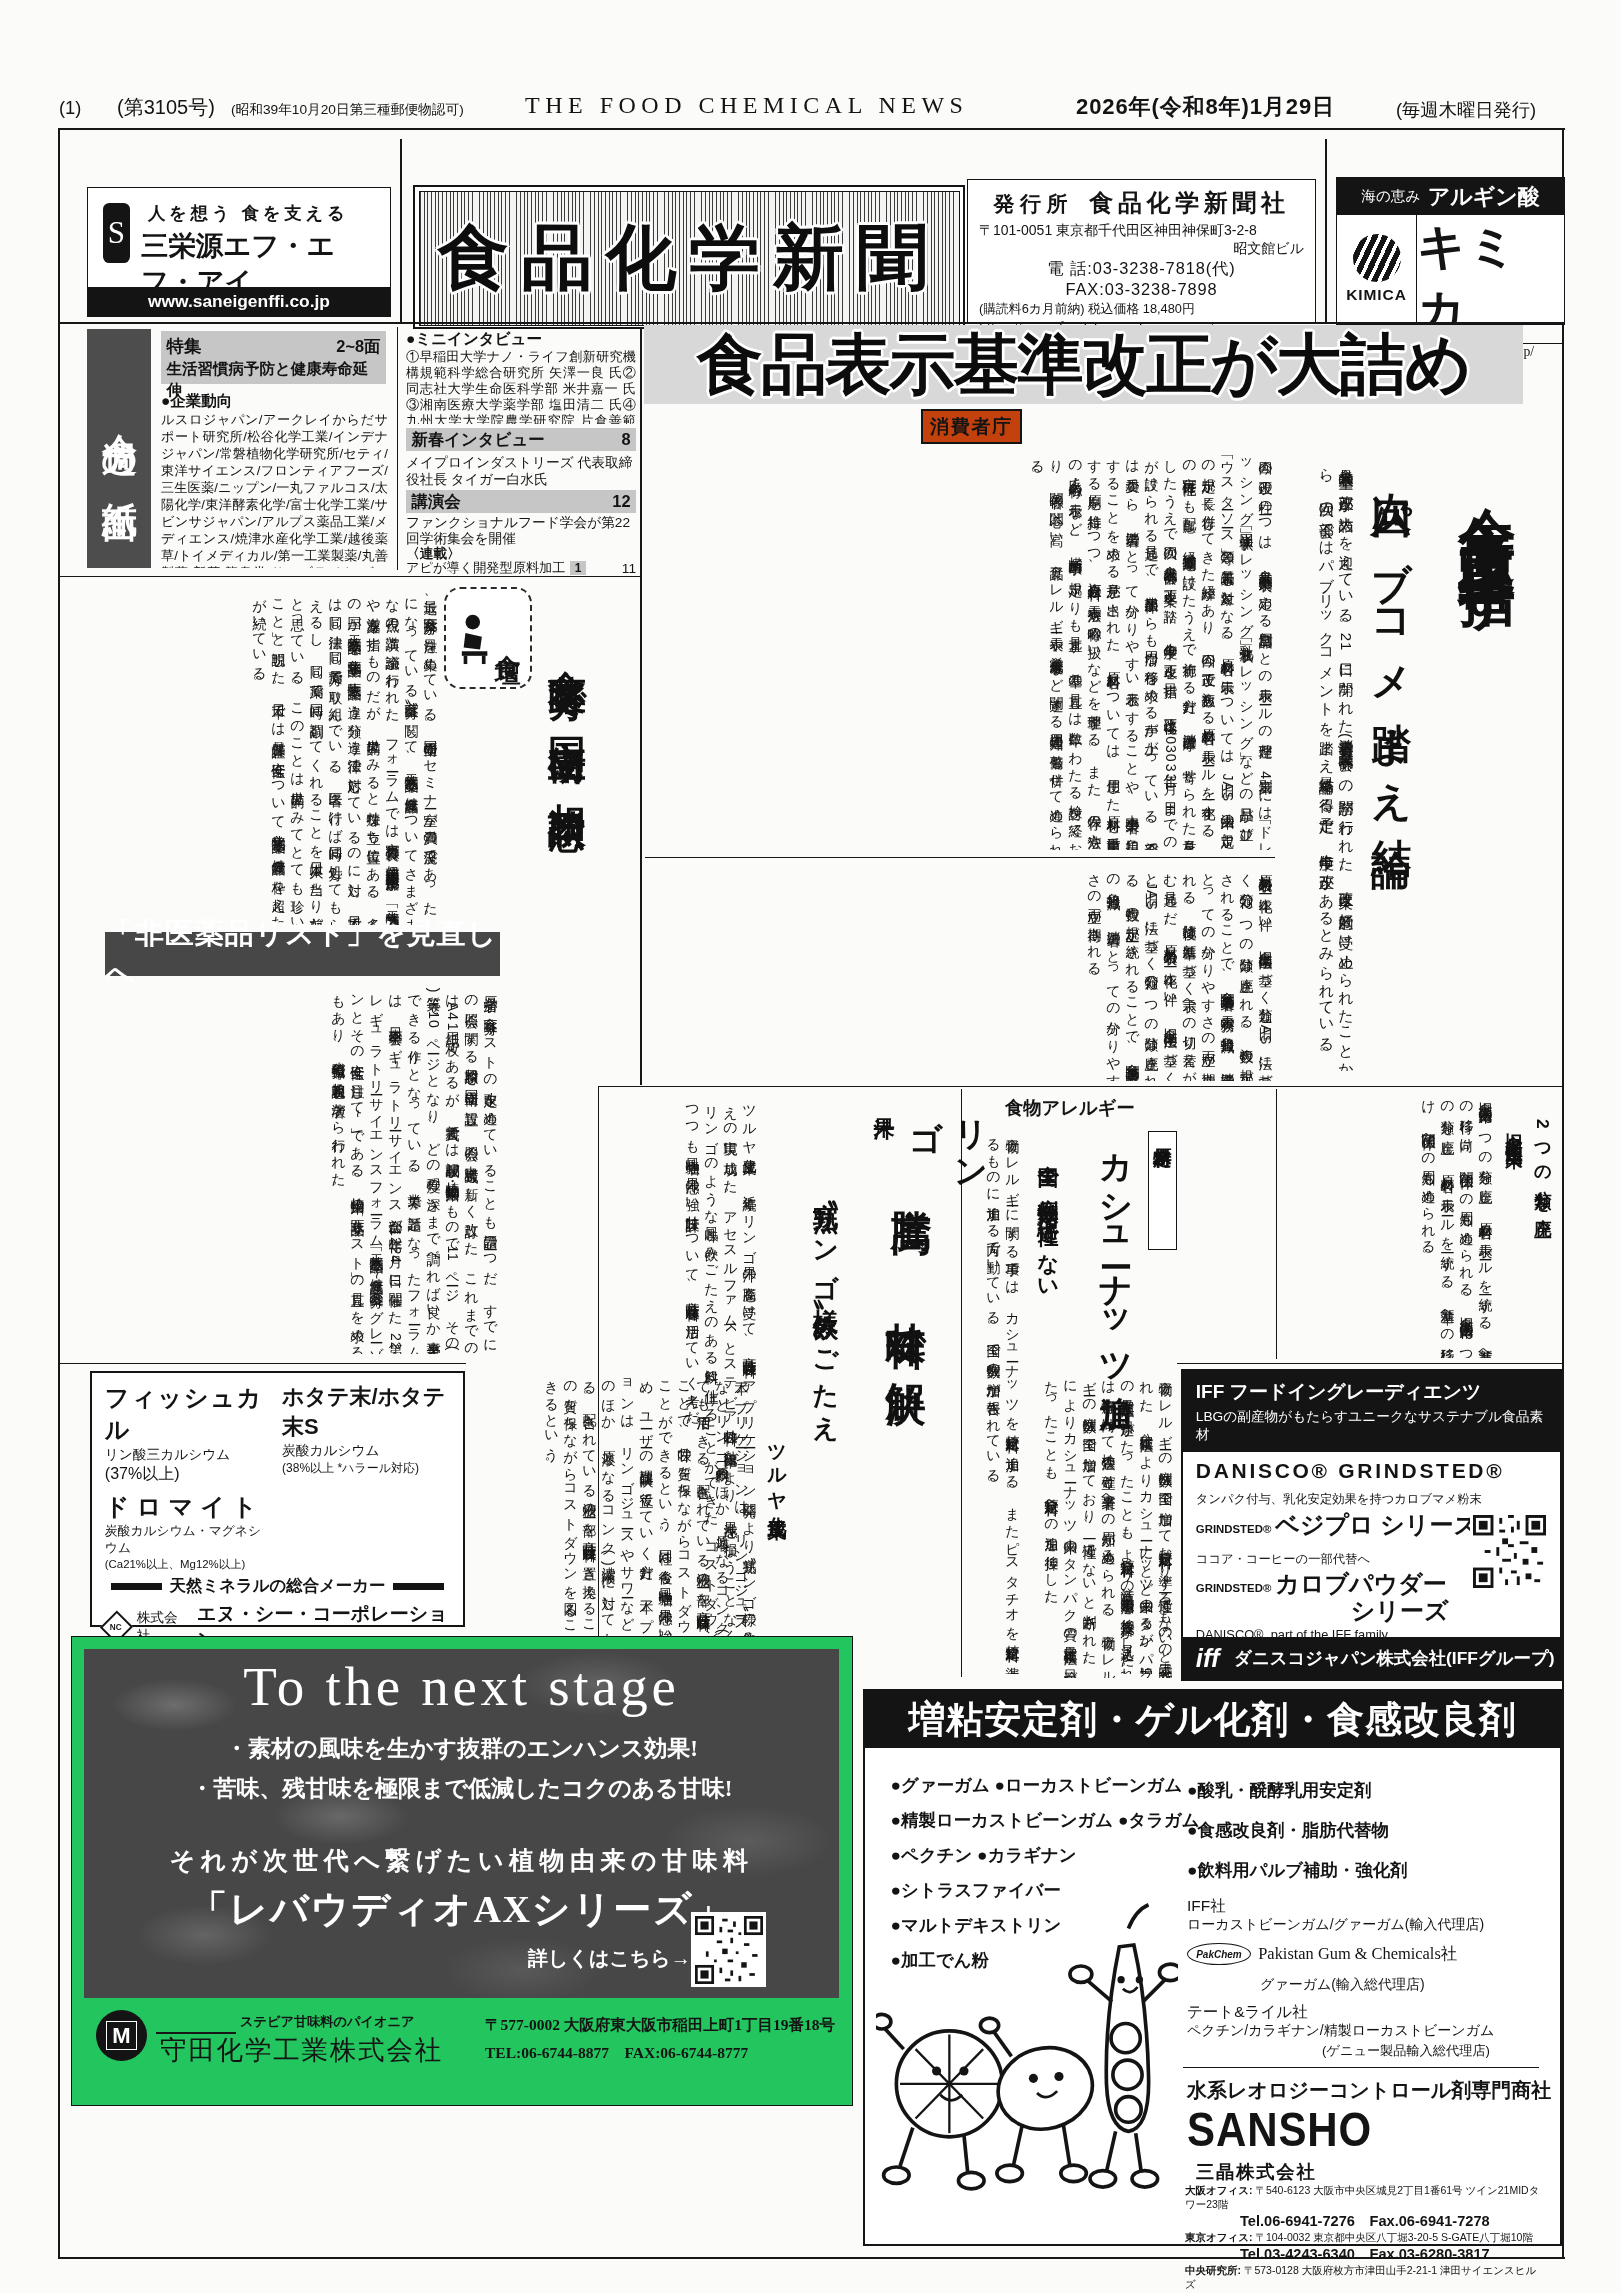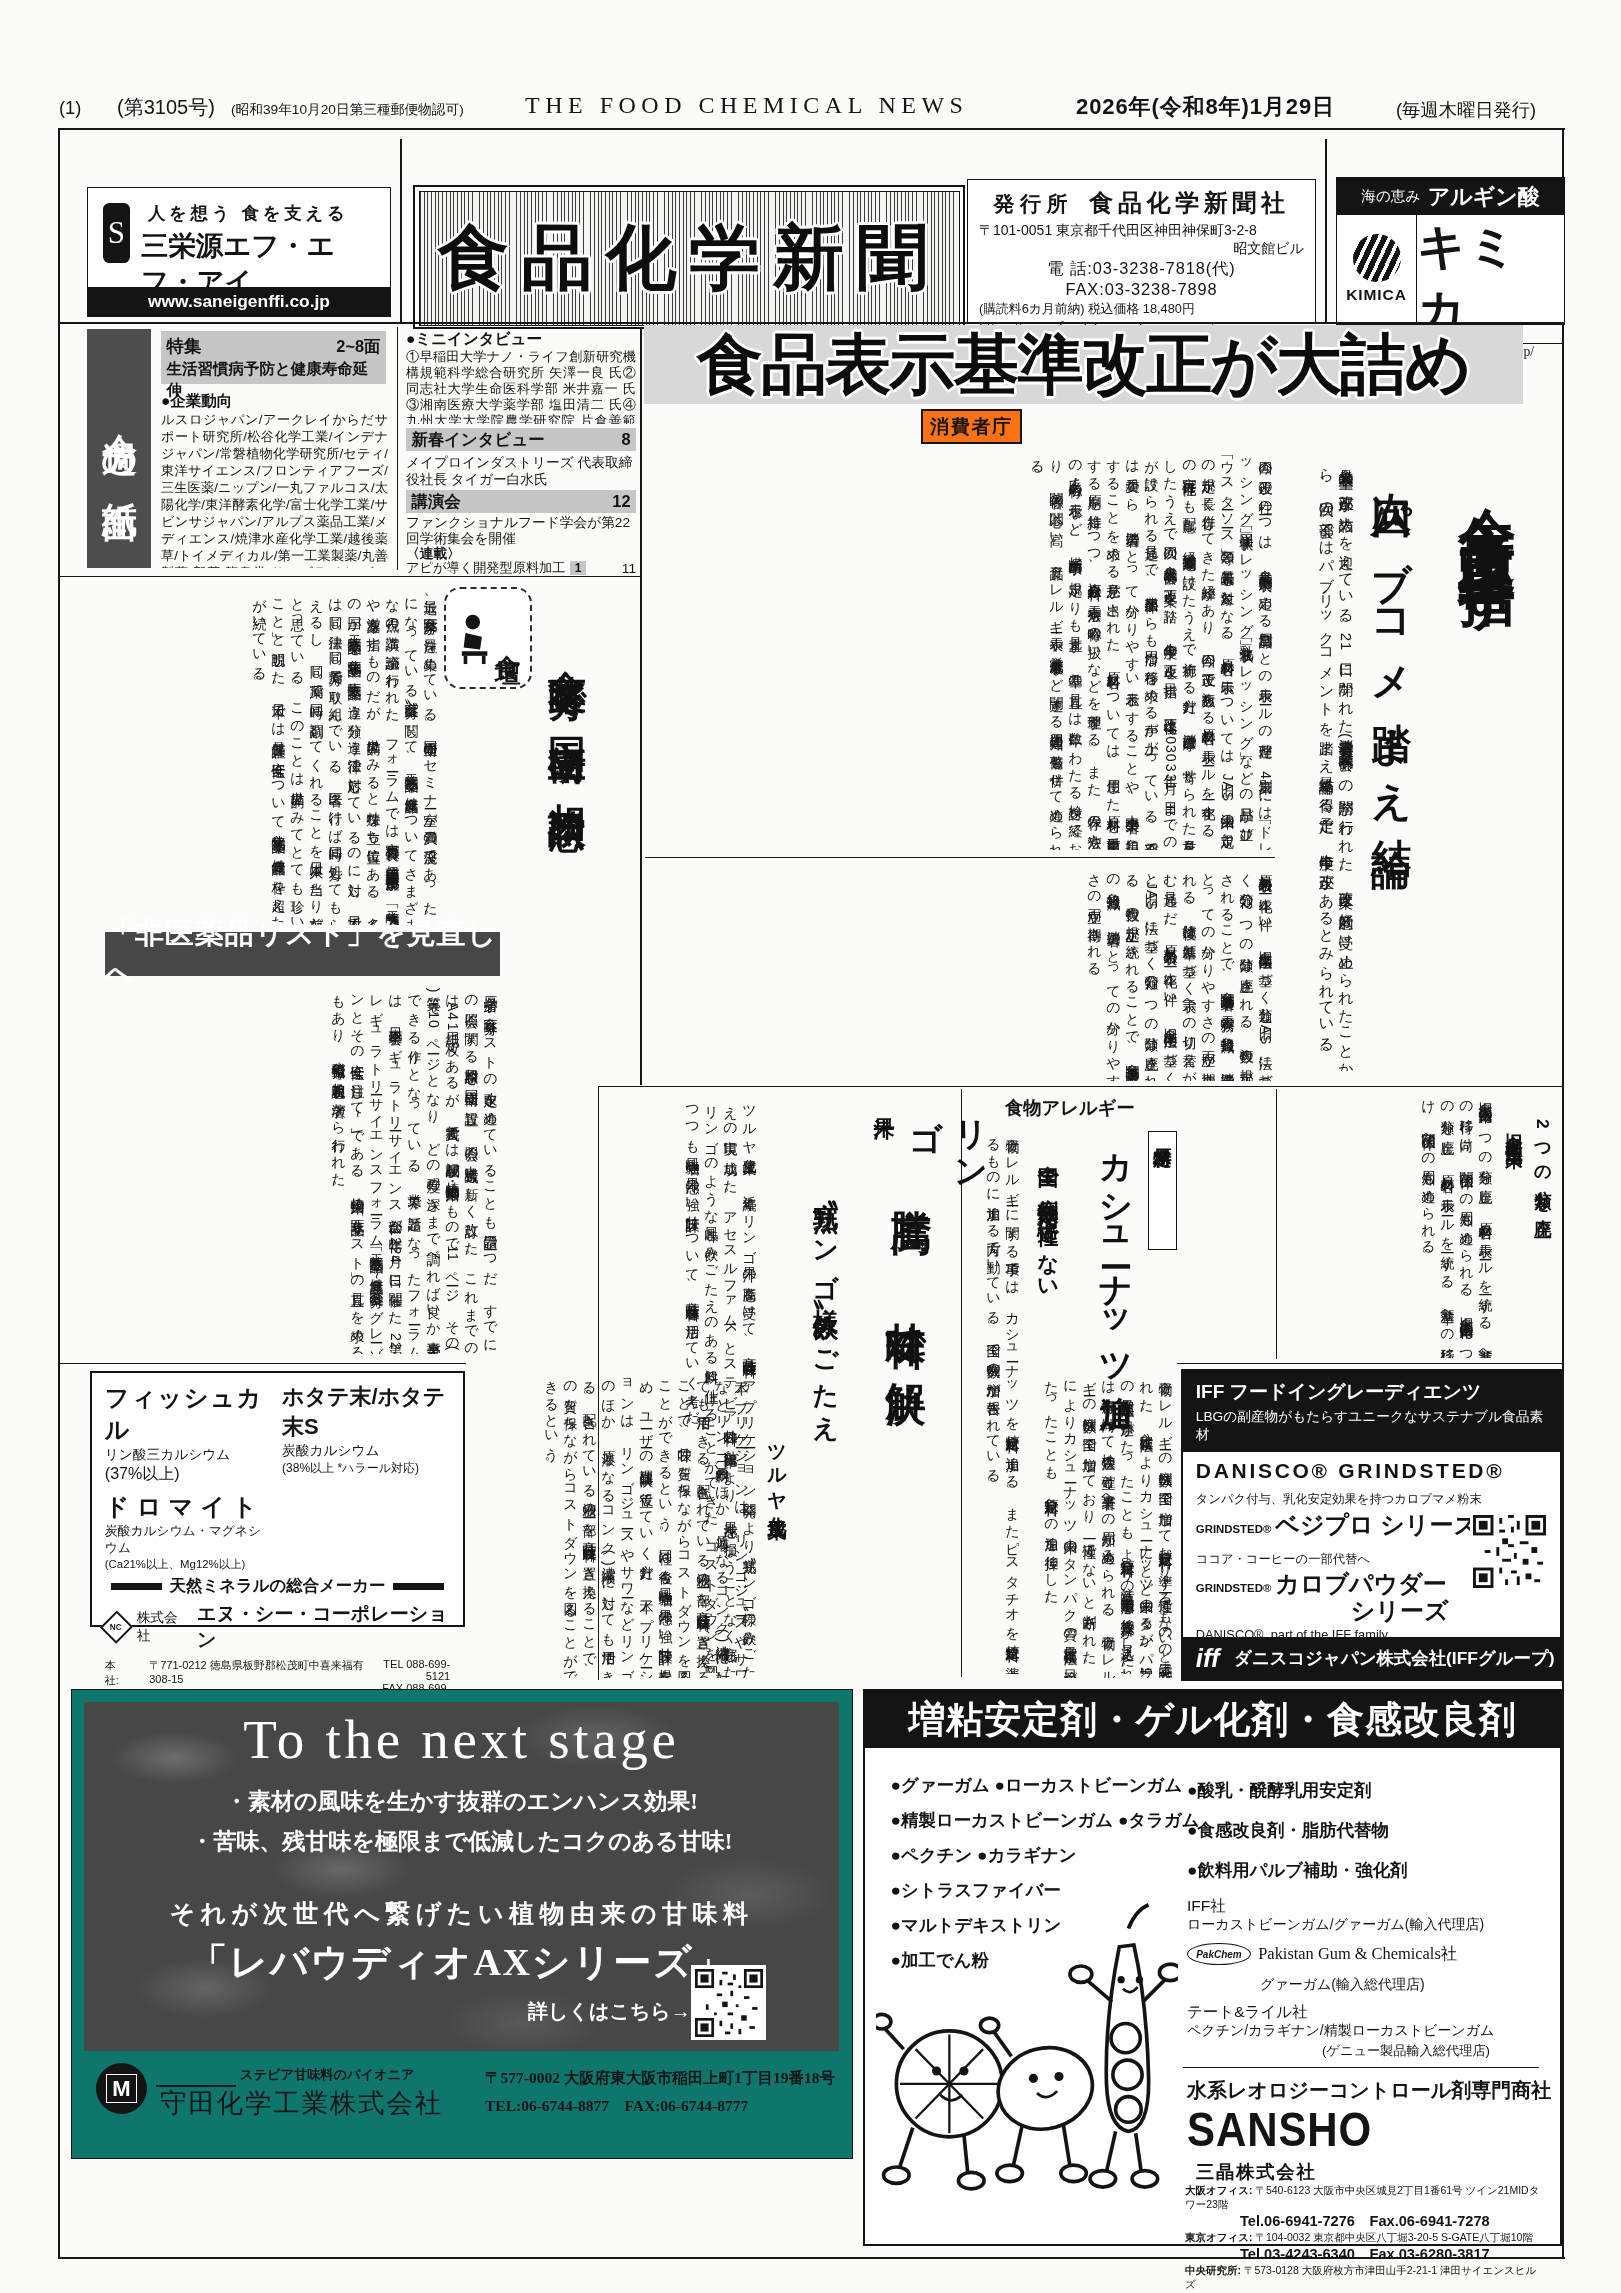--- a/index.html
+++ b/index.html
@@ -130,21 +130,21 @@
     <span style="font-size:13.2px;">アピが導く開発型原料加工</span>
     <span class="grayband" style="font-size:12px;padding:0 4.6px;font-weight:bold;">1</span>
     <span style="font-size:13.7px;margin-left:auto;">11</span>
   </div>
 
   <div class="ln" style="left:640px;top:327px;width:1.8px;height:758px;"></div>
 
   <div class="a" style="left:644px;top:325px;width:879px;height:79px;background:#d8d8d8;display:flex;align-items:center;justify-content:center;">
     <span class="halo" style="font-size:66px;font-weight:bold;letter-spacing:-1.8px;color:#0c0c0c;">食品表示基準改正が大詰め</span>
   </div>
-  <div class="a" style="left:921px;top:409px;width:97px;height:31px;border:2.3px solid #141414;background:#f97316;display:flex;align-items:center;justify-content:center;">
+  <div class="a" style="left:921px;top:409px;width:97px;height:31px;border:2.3px solid #141414;background:#c2410c;display:flex;align-items:center;justify-content:center;">
     <span style="font-size:19px;font-weight:bold;letter-spacing:1.8px;">消費者庁</span>
   </div>
 
   <div class="a vh" style="left:1449px;top:461px;height:621px;font-size:57px;letter-spacing:9.1px;">今年度中改正目指す</div>
   <div class="a vh" style="left:1365px;top:461px;height:603px;font-size:40px;letter-spacing:8.2px;">次回パブコメ踏まえ結論</div>
   <div class="a vb" style="left:1277px;top:457px;width:79px;height:614px;font-size:15px;line-height:19.6px;">食品表示基準の一部改正が大詰めを迎えている。21日に開かれた消費者委員会(食品表示部会)への諮問が行われた。改正案は好意的に受け止められたことから、次回の部会ではパブリックコメントを踏まえ最終結論を得る予定だ。今年度中に改正があるとみられている。</div>
 
   <div class="a vb" style="left:645px;top:450px;width:630px;height:400px;">今回の改正の柱の一つは、食品表示基準別表に定める個別品目ごとの表示ルールの整理だ。別表第4には「ドレッシング」「半固体状ドレッシング」「乳化液状ドレッシング」などの品目が並び、「ウスターソース類」等の品質表示も対象となる。原材料名の表示については、旧JAS法由来の規定と旧食品衛生法由来の規定が長く併存してきた経緯があり、今回の改正で複数ある原材料名の表示ルールを一本化する。事業者側の実行可能性にも配慮し、経過措置期間を設けたうえで施行する方針だ。消費者庁は、寄せられた意見を精査したうえで次回の食品表示部会に改正案を諮り、今年度中の改正を目指す。改正後は2030年3月31日までの経過措置期間が設けられる見通しで、業界団体からも円滑な移行を求める声が上がっている。部会では委員から、消費者にとって分かりやすい表示とすることや、中小事業者の負担に配慮することを求める意見が出された。原材料名については、使用した原材料を重量順に表示する原則を維持しつつ、複合原材料の表示方法や略称の扱いなどを整理する。また、保存の方法や食品関連事業者の氏名・名称の表示など、横断的事項の規定ぶりも見直す。基準の見直しは数年にわたる検討を経ており、関係者の関心は高い。食品アレルギー表示や栄養成分表示など関連する運用通知の整備も併せて進められる。</div>
   <div class="ln" style="left:645px;top:857px;width:630px;height:1.4px;"></div>
   <div class="a vb" style="left:645px;top:864px;width:630px;height:217px;">原材料名表示の一本化に伴い、旧食品衛生法に基づく分類と旧JAS法に基づく分類の2つの分類は廃止される。複数の規定が統一されることで、食品関連事業者の表示実務の負担軽減と、消費者にとっての分かりやすさの両立が期待される。施行後は新基準に基づく表示への切り替えが順次進む見通しだ。原材料名表示の一本化に伴い、旧食品衛生法に基づく分類と旧JAS法に基づく分類の2つの分類は廃止される。複数の規定が統一されることで、食品関連事業者の表示実務の負担軽減と、消費者にとっての分かりやすさの両立が期待される。</div>
@@ -305,21 +305,21 @@
           </g>
         </svg>
       </div>
     </div>
     <div class="blackbar" style="position:absolute;left:0;bottom:0;width:100%;height:42px;display:flex;align-items:center;">
       <span style="font-size:25.6px;font-weight:bold;font-style:italic;margin:0 14.6px 0 12.8px;">iff</span>
       <span style="font-size:17.4px;font-weight:bold;">ダニスコジャパン株式会社(IFFグループ)</span>
     </div>
   </div>
 
-  <div class="a" style="left:71px;top:1689px;width:780px;height:468px;border:1.8px solid #141414;background:#0f766e;">
+  <div class="a" style="left:71px;top:1636px;width:780px;height:468px;border:1.8px solid #141414;background:#22c55e;">
     <div class="a" style="left:12px;top:12px;width:755px;height:349px;background:#474747;overflow:hidden;
       background-image:
         radial-gradient(ellipse 101px 42px at 12% 16%,#6d6d6d 0%,rgba(0,0,0,0) 62%),
         radial-gradient(ellipse 128px 51px at 68% 10%,#626262 0%,rgba(0,0,0,0) 62%),
         radial-gradient(ellipse 110px 46px at 34% 48%,#686868 0%,rgba(0,0,0,0) 62%),
         radial-gradient(ellipse 137px 58px at 88% 55%,#5c5c5c 0%,rgba(0,0,0,0) 62%),
         radial-gradient(ellipse 110px 49px at 16% 82%,#646464 0%,rgba(0,0,0,0) 62%),
         radial-gradient(ellipse 128px 53px at 58% 92%,#595959 0%,rgba(0,0,0,0) 62%);">
       <div class="serif" style="text-align:center;margin-top:5.5px;font-size:55px;color:#fff;letter-spacing:3.7px;">To the next stage</div>
       <div class="serif" style="text-align:center;margin-top:15px;font-size:23px;font-weight:bold;color:#fff;">・素材の風味を生かす抜群のエンハンス効果!</div>

